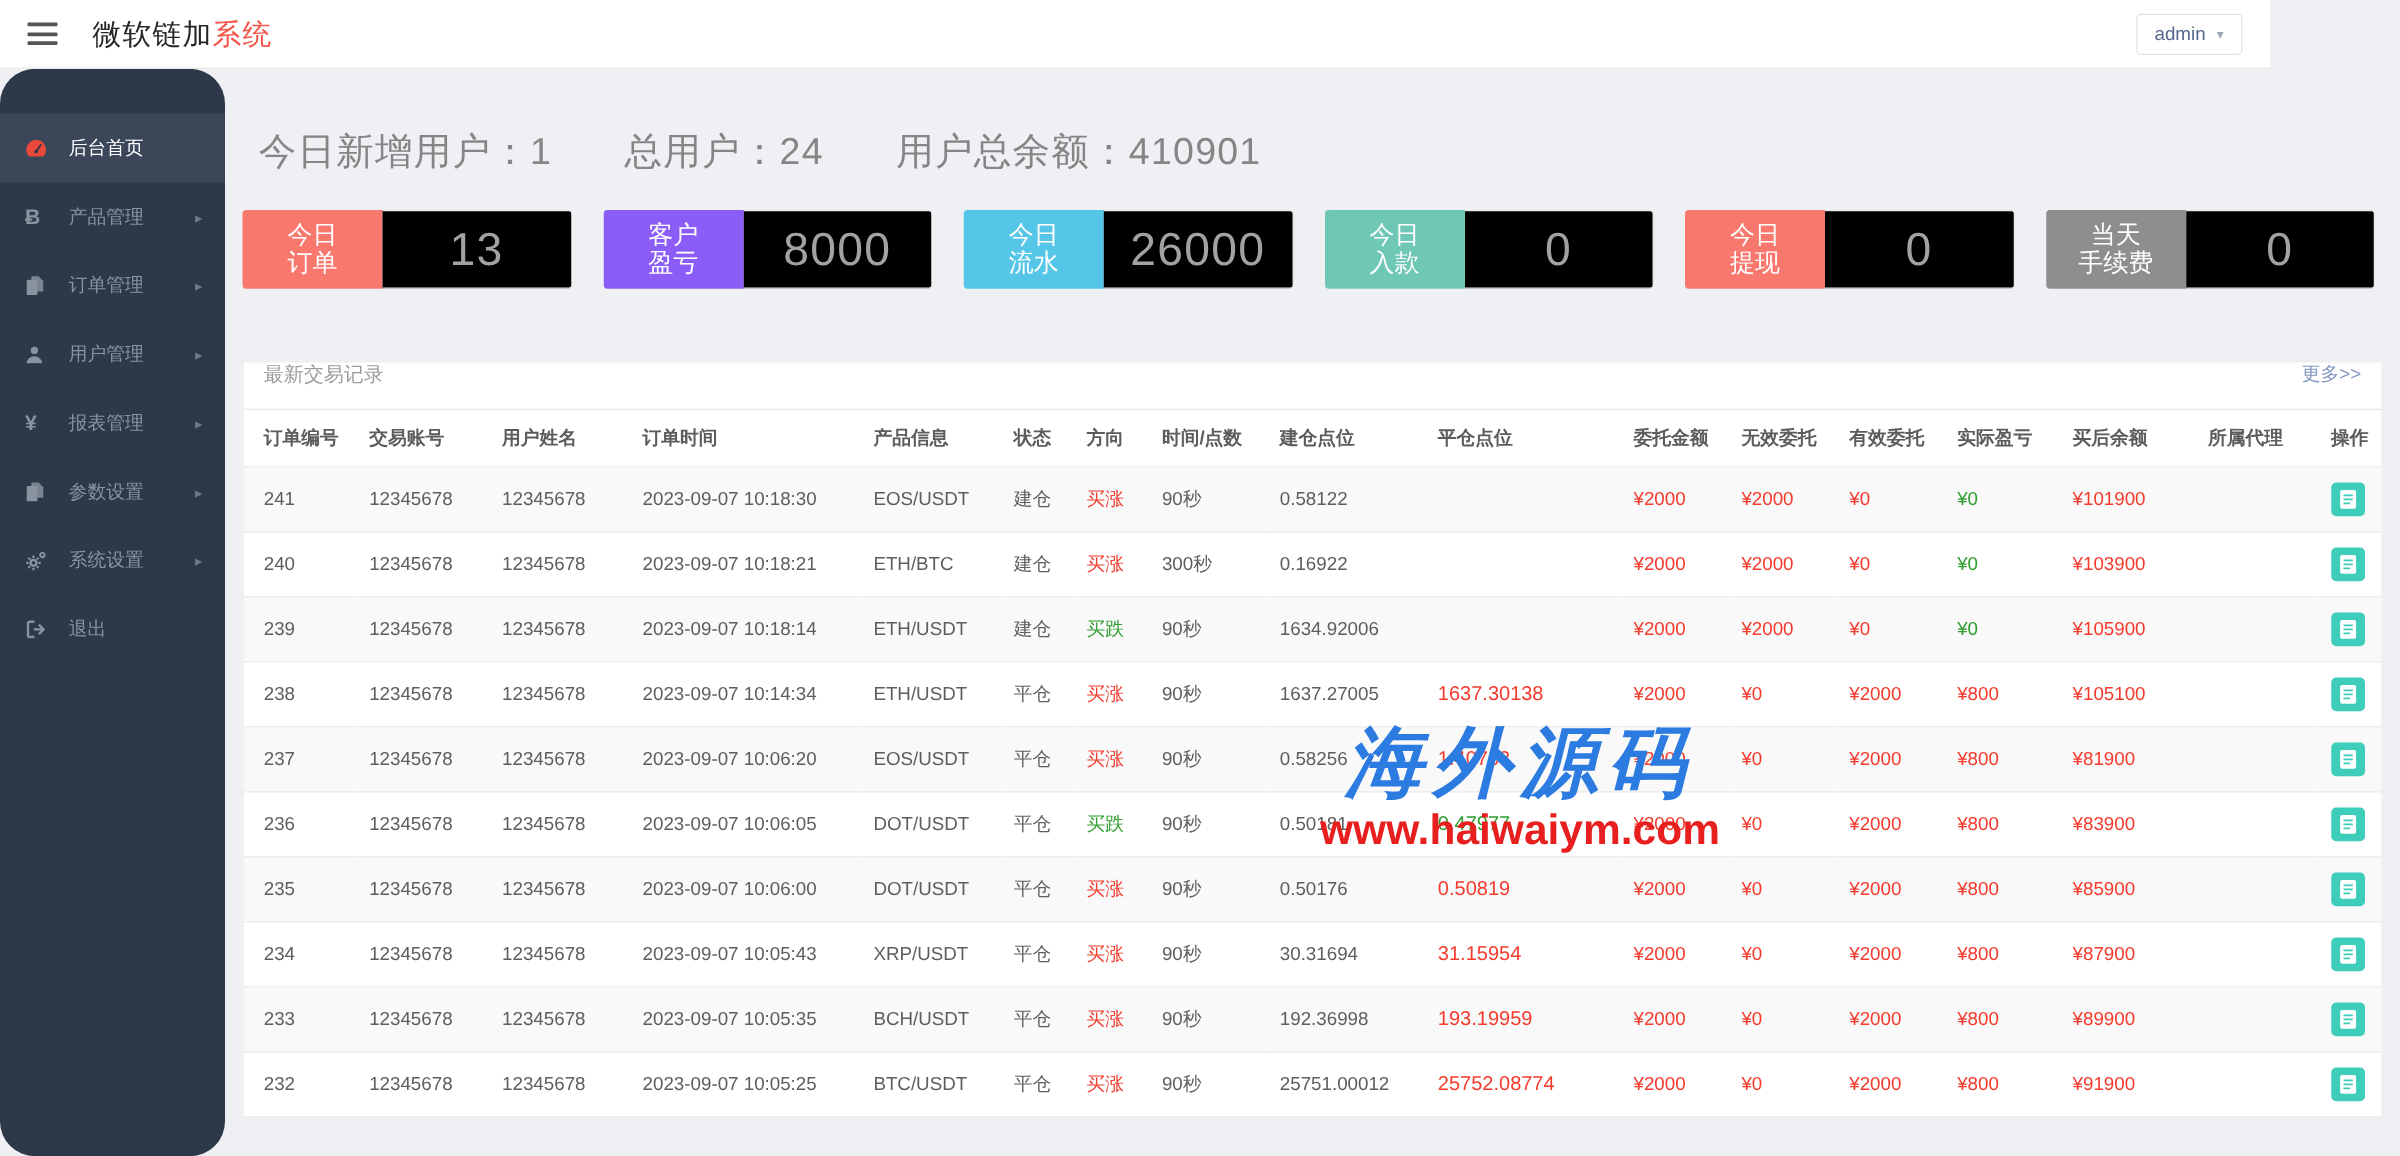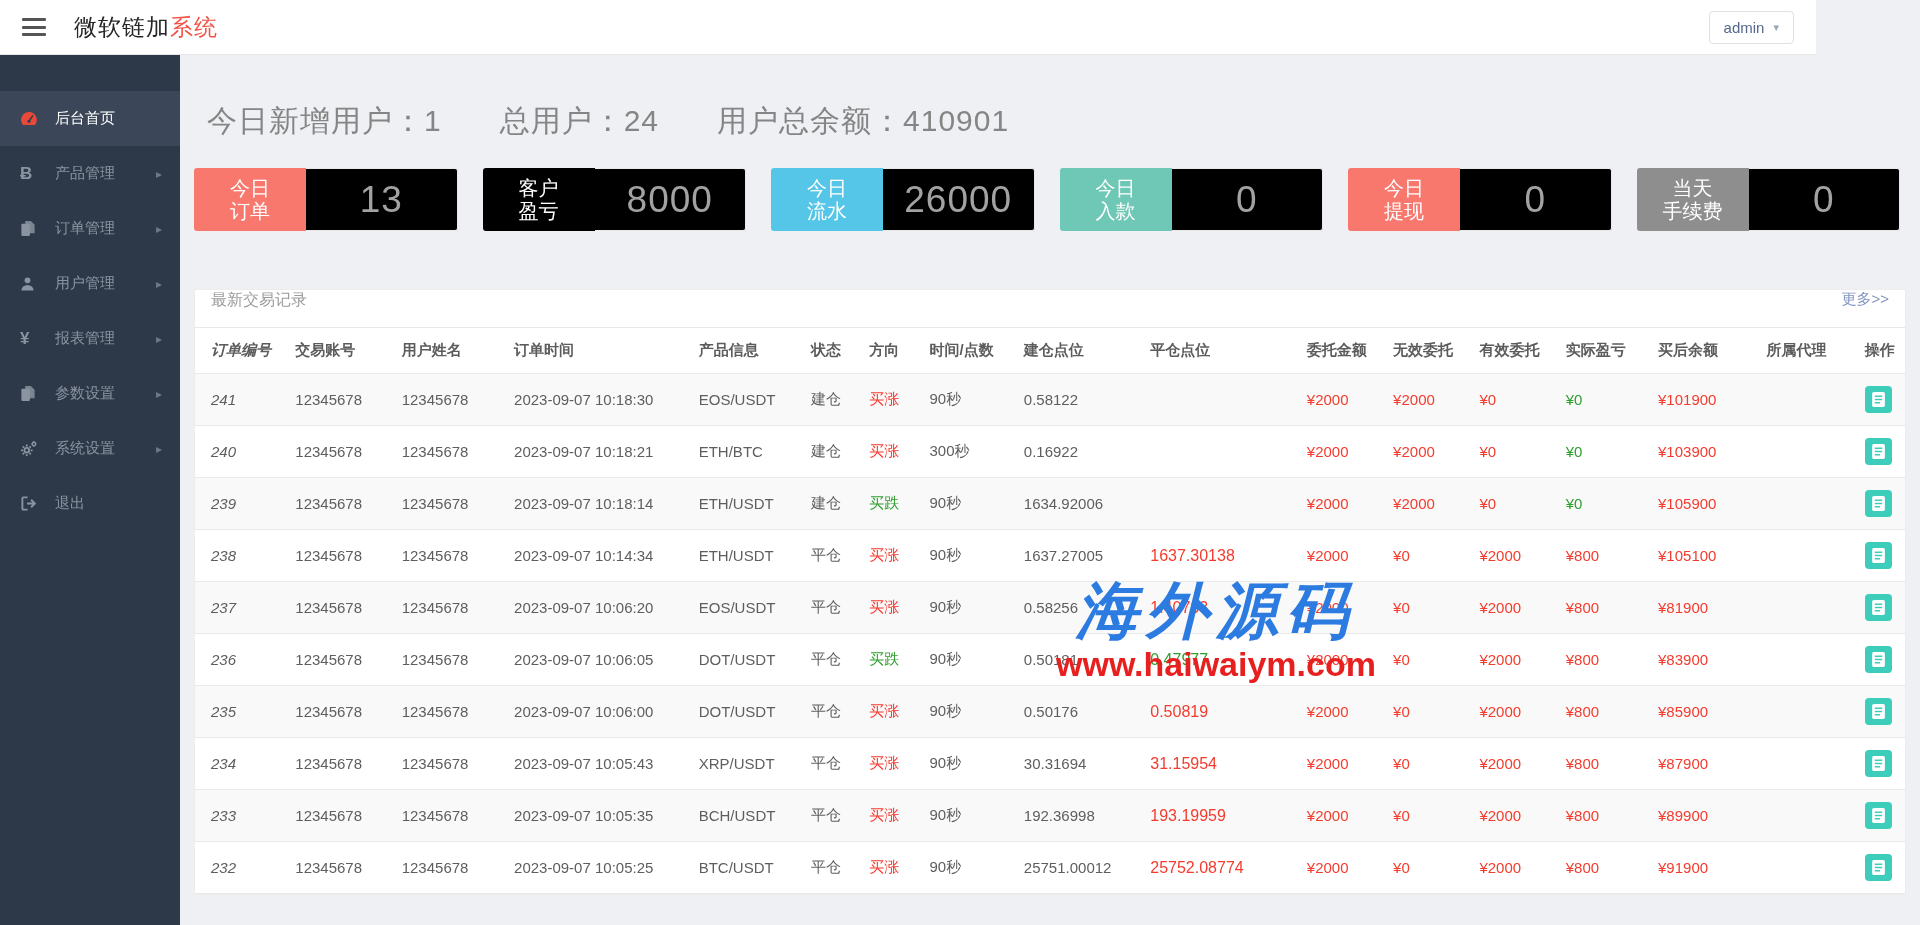--- a/index.html
+++ b/index.html
@@ -11,21 +11,21 @@
     border-bottom:1px solid #e7e7e7; display:flex; align-items:center; padding:0 22px; z-index:10; }
   .hamburger { width:24px; height:18px; display:flex; flex-direction:column; justify-content:space-between; cursor:pointer; }
   .hamburger span { display:block; height:3px; background:#555; border-radius:1px; }
   .brand { margin-left:28px; font-size:23px; color:#262626; letter-spacing:1px; }
   .brand .accent { color:#f15549; }
   .user-btn { margin-left:auto; background:#fff; border:1px solid #e1e1e1; border-radius:4px;
     padding:7px 14px; font-size:15px; color:#55688c; display:flex; align-items:center; gap:9px; cursor:pointer; }
   .user-btn .caret { color:#9aa5b5; font-size:11px; }
 
   
-  .sidebar { position:absolute; top:55px; left:0; bottom:0; width:180px; background:#2d3848; z-index:9; padding-top:36px; }
+  .sidebar { position:absolute; top:55px; left:0; bottom:0; width:180px; background:#2d3848; z-index:9; padding-top:36px;border-radius:28px; }
   .side-item { height:55px; display:flex; align-items:center; padding:0 18px 0 20px; color:#8a93a0;
     font-size:15px; cursor:pointer; }
   .side-item .side-icon { width:22px; margin-right:13px; display:flex; align-items:center; color:#8a93a0; font-size:17px; }
   .side-item .side-arrow { margin-left:auto; font-size:12px; color:#6d7888; }
   .side-item.active { background:#3b4759; color:#fff; }
   .side-item.active .side-icon { color:#e8493b; }
   .gi { font-size:17px; font-weight:bold; }
 
   
   .main { position:absolute; top:55px; left:180px; right:0; bottom:0; background:#eef0f4; }
@@ -44,21 +44,21 @@
   
   .panel { margin:58px 14px 0 14px; background:#fff; border:1px solid #ececec; }
   .panel-header { height:38px; display:flex; align-items:flex-start; justify-content:space-between;
     padding:0 16px; border-bottom:1px solid #e8e8e8; }
   .panel-title { color:#9c9c9c; font-size:16px; }
   .more-link { color:#8195c0; font-size:15px; text-decoration:none; cursor:pointer; }
 
   table { width:100%; table-layout:fixed; border-collapse:collapse; font-size:15px; color:#5e5e5e; }
   th { font-weight:bold; color:#5c5c5c; text-align:left; padding:13px 6px 13px 10px; }
   td { padding:12px 6px 12px 10px; overflow:hidden; white-space:nowrap; }
-  th:first-child, td:first-child { padding-left:16px;font-style:italic; }
+  th:first-child, td:first-child { padding-left:16px; }
   tbody tr { border-top:1px solid #e9e9e9; }
   tbody tr:nth-child(odd) { background:#f9f9f9; }
   tbody tr:last-child { border-bottom:1px solid #e9e9e9; }
   .red { color:#f43b2d; }
   .green { color:#2f9e2f; }
   .close-cell { font-size:16px; }
   .op-btn { width:27px; height:27px; background:#3ecdbb; border:none; border-radius:4px;
     display:flex; align-items:center; justify-content:center; cursor:pointer; }
 
   
@@ -200,21 +200,21 @@
   <div class="cards" id="cards">
     <div class="card">
       <div class="card-label" style="background: rgb(248, 120, 110);">
           <div>今日</div>
           <div>订单</div>
         </div>
       <div class="card-value">13</div>
     </div>
 
     <div class="card">
-      <div class="card-label" style="background: #000000;">
+      <div class="card-label" style="background: #8b5cf6;">
           <div>客户</div>
           <div>盈亏</div>
         </div>
       <div class="card-value">8000</div>
     </div>
 
     <div class="card">
       <div class="card-label" style="background: rgb(85, 198, 232);">
           <div>今日</div>
           <div>流水</div>

